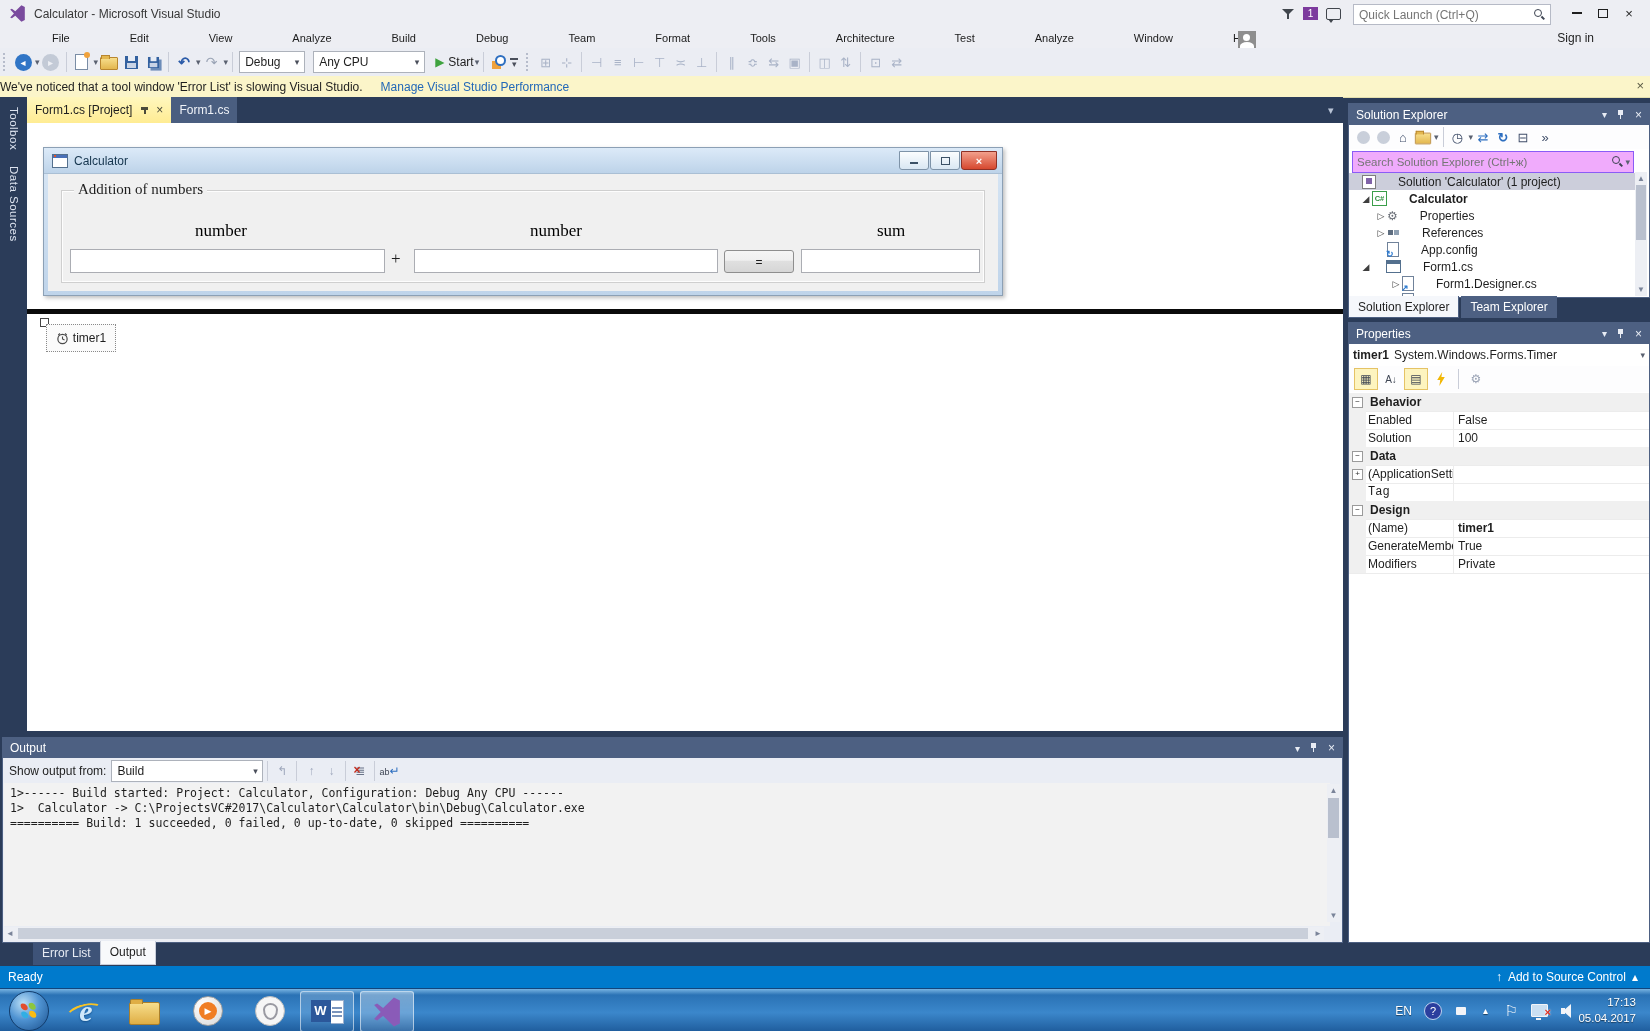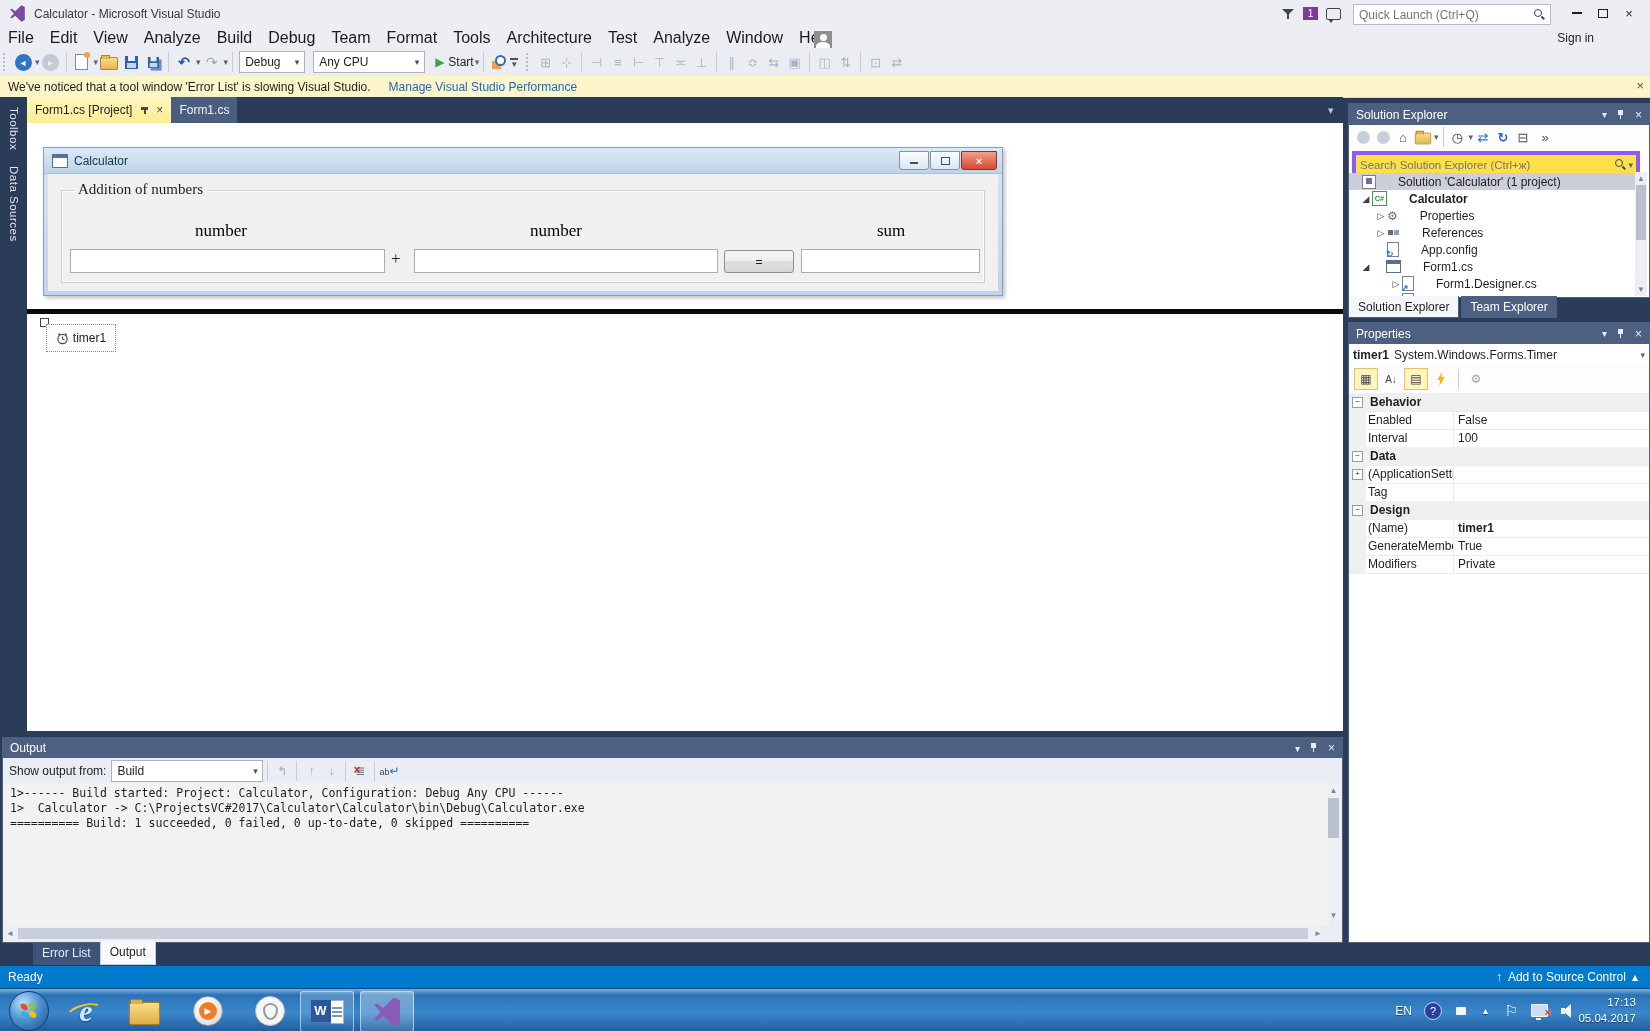--- a/index.html
+++ b/index.html
@@ -5,21 +5,21 @@
   html,body{margin:0;padding:0;background:#222;}
   #app{position:relative;width:1650px;height:1031px;background:#2B3C59;font-family:"Liberation Sans",sans-serif;overflow:hidden;color:#1E1E1E;}
   .abs{position:absolute;}
   .flex{display:flex;align-items:center;}
 
   
   #titlebar{left:0;top:0;width:1650px;height:27px;background:#EDEEF3;}
   #menubar{left:0;top:27px;width:1650px;height:21px;background:#EDEEF3;}
   #toolbar{left:0;top:48px;width:1650px;height:28px;background:#EBEDF3;border-bottom:1px solid #D5D8E0;}
   .title-text{font-size:12px;color:#383838;}
-  .menu-item{padding:0 8px;font-size:16px;color:#1B1B1B;height:21px;display:flex;align-items:center;cursor:default;}
+  .menu-item{padding:0 8px;font-size:11px;color:#1B1B1B;height:21px;display:flex;align-items:center;cursor:default;margin-left:44px;}
   .winbtn{width:26px;height:20px;display:flex;align-items:center;justify-content:center;color:#1E1E1E;font-size:13px;}
   .min-glyph{width:10px;height:2px;background:#1E1E1E;}
   .restore-glyph{width:8px;height:7px;border:1px solid #1E1E1E;position:relative;background:#EDEEF3;}
   .restore-glyph::before{content:"";position:absolute;left:2px;top:-3px;width:8px;height:7px;border:1px solid #1E1E1E;z-index:-1;}
   .funnel{position:relative;width:13px;height:12px;}
   .funnel::before{content:"";position:absolute;left:0;top:1px;border-left:6px solid transparent;border-right:6px solid transparent;border-top:6px solid #41464D;}
   .funnel::after{content:"";position:absolute;left:5px;top:5px;width:2px;height:6px;background:#41464D;}
   .badge1{min-width:13px;height:13px;background:#7C3A9D;color:#fff;font-size:10px;display:flex;align-items:center;justify-content:center;padding:0 1px;}
   .feedback{width:13px;height:10px;border:1.5px solid #41464D;border-radius:2px;position:relative;}
   .feedback::after{content:"";position:absolute;left:1px;bottom:-4px;border-left:3px solid transparent;border-right:3px solid transparent;border-top:4px solid #41464D;}
@@ -129,21 +129,21 @@
   .btab.active{background:#F8F9FB;color:#1E1E1E;border:1px solid #C9CEDA;border-top:0;}
 
   
   .rpanel{background:#fff;border:1px solid #4D6082;}
   #se-panel{left:1348px;top:103px;width:300px;height:193px;}
   #se-head{position:absolute;left:0;top:0;right:0;height:21px;}
   #se-tb{position:absolute;left:0;top:21px;right:0;height:24px;background:#FDFDFE;display:flex;align-items:center;padding-left:4px;}
   .se-ic{width:20px;height:20px;display:flex;align-items:center;justify-content:center;font-size:13px;color:#42506B;}
   .blue{color:#2E6FC0;}
   .circ-dis{width:13px;height:13px;border-radius:50%;background:#C9CFDA;}
-  #se-search{position:absolute;left:3px;top:47px;width:280px;height:20px;border:4px solid #8b5cf6;background:#fde047;display:flex;align-items:center;justify-content:center;}
+  #se-search{position:absolute;left:3px;top:47px;width:280px;height:20px;border:1px solid #8b5cf6;background:#f0abfc;display:flex;align-items:center;justify-content:center;}
   #se-search input{flex:1;border:0;outline:none;font-size:11.5px;padding:0 4px;color:#6A6A6A;font-family:"Liberation Sans",sans-serif;background:transparent;}
   #se-tree{position:absolute;left:0;top:69px;right:13px;bottom:0;overflow:hidden;font-size:12px;}
   .trow{position:absolute;left:0;right:0;height:17px;display:flex;align-items:center;white-space:nowrap;}
   .trow.selected{background:#CCCEDB;}
   .texp{width:10px;font-size:9px;color:#3E3E3E;text-align:center;flex:none;}
   .ticon{flex:none;margin:0 4px 0 1px;position:relative;}
   .sol-ic{width:12px;height:12px;border:1px solid #7E7E7E;background:#fff;}
   .sol-ic::after{content:"";position:absolute;left:2.5px;top:2.5px;width:6px;height:6px;background:#8063A8;}
   .cs-ic{width:13px;height:13px;border:1px solid #3A9E49;background:#fff;color:#2E8E3C;font-size:7.5px;font-weight:bold;display:flex;align-items:center;justify-content:center;}
   .ref-ic{width:13px;height:13px;}
@@ -329,21 +329,21 @@
     <span class="fmt-ic">▣</span>
     <span class="tb-sep"></span>
     <span class="fmt-ic">◫</span>
     <span class="fmt-ic">⇅</span>
     <span class="tb-sep"></span>
     <span class="fmt-ic">⊡</span>
     <span class="fmt-ic">⇄</span>
   </div>
 
   <div class="abs flex" id="notifbar">
-    <span style="margin-left:8px;">We've noticed that a tool window 'Error List' is slowing Visual Studio.</span>
+    <span style="">We've noticed that a tool window 'Error List' is slowing Visual Studio.</span>
     <span class="link">Manage Visual Studio Performance</span>
     <span class="abs" id="notif-close">×</span>
   </div>
 
   <div class="abs" id="leftstrip">
     <span class="vtab">Toolbox</span>
     <span class="vtab">Data Sources</span>
   </div>
 
   <div class="abs" id="tabstrip">
@@ -564,37 +564,37 @@
           </span>
         <span class="pval">Behavior</span>
       </div>
       <div class="prow" style="top:18px;">
         <span class="gut"></span>
         <span class="pname">Enabled</span>
         <span class="pval">False</span>
       </div>
       <div class="prow" style="top:36px;">
         <span class="gut"></span>
-        <span class="pname">Interval</span>
+        <span class="pname">Solution</span>
         <span class="pval">100</span>
       </div>
       <div class="prow cat" style="top:54px;">
         <span class="gut">
             <span class="expbox">−</span>
           </span>
         <span class="pval">Data</span>
       </div>
       <div class="prow" style="top:72px;">
         <span class="gut">
             <span class="expbox">+</span>
           </span>
         <span class="pname">(ApplicationSetti</span>
         <span class="pval"></span>
       </div>
-      <div class="prow" style="top:90px;">
+      <div class="prow" style="top:90px;font-family:Liberation Mono, monospace;">
         <span class="gut"></span>
         <span class="pname">Tag</span>
         <span class="pval"></span>
       </div>
       <div class="prow cat" style="top:108px;">
         <span class="gut">
             <span class="expbox">−</span>
           </span>
         <span class="pval">Design</span>
       </div>

